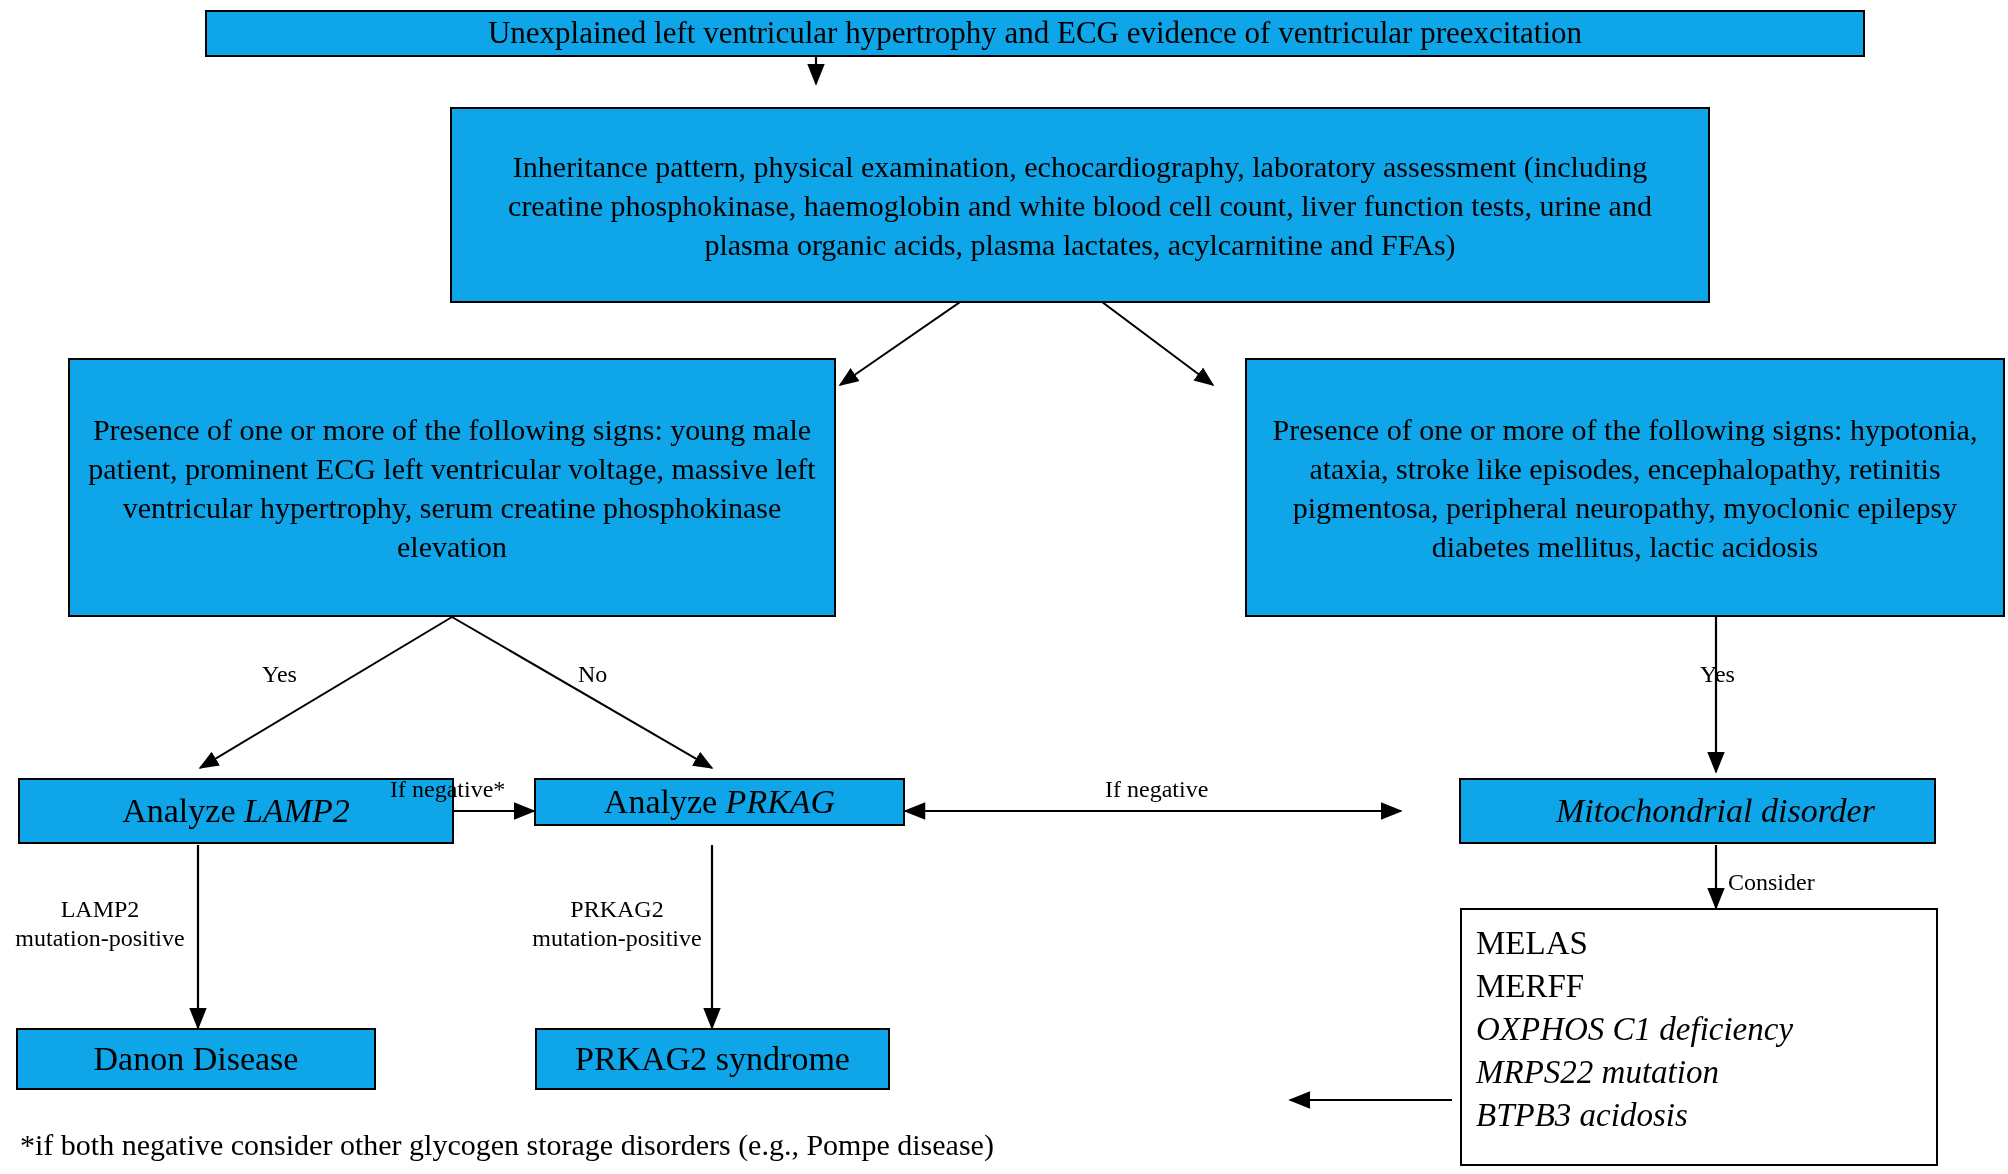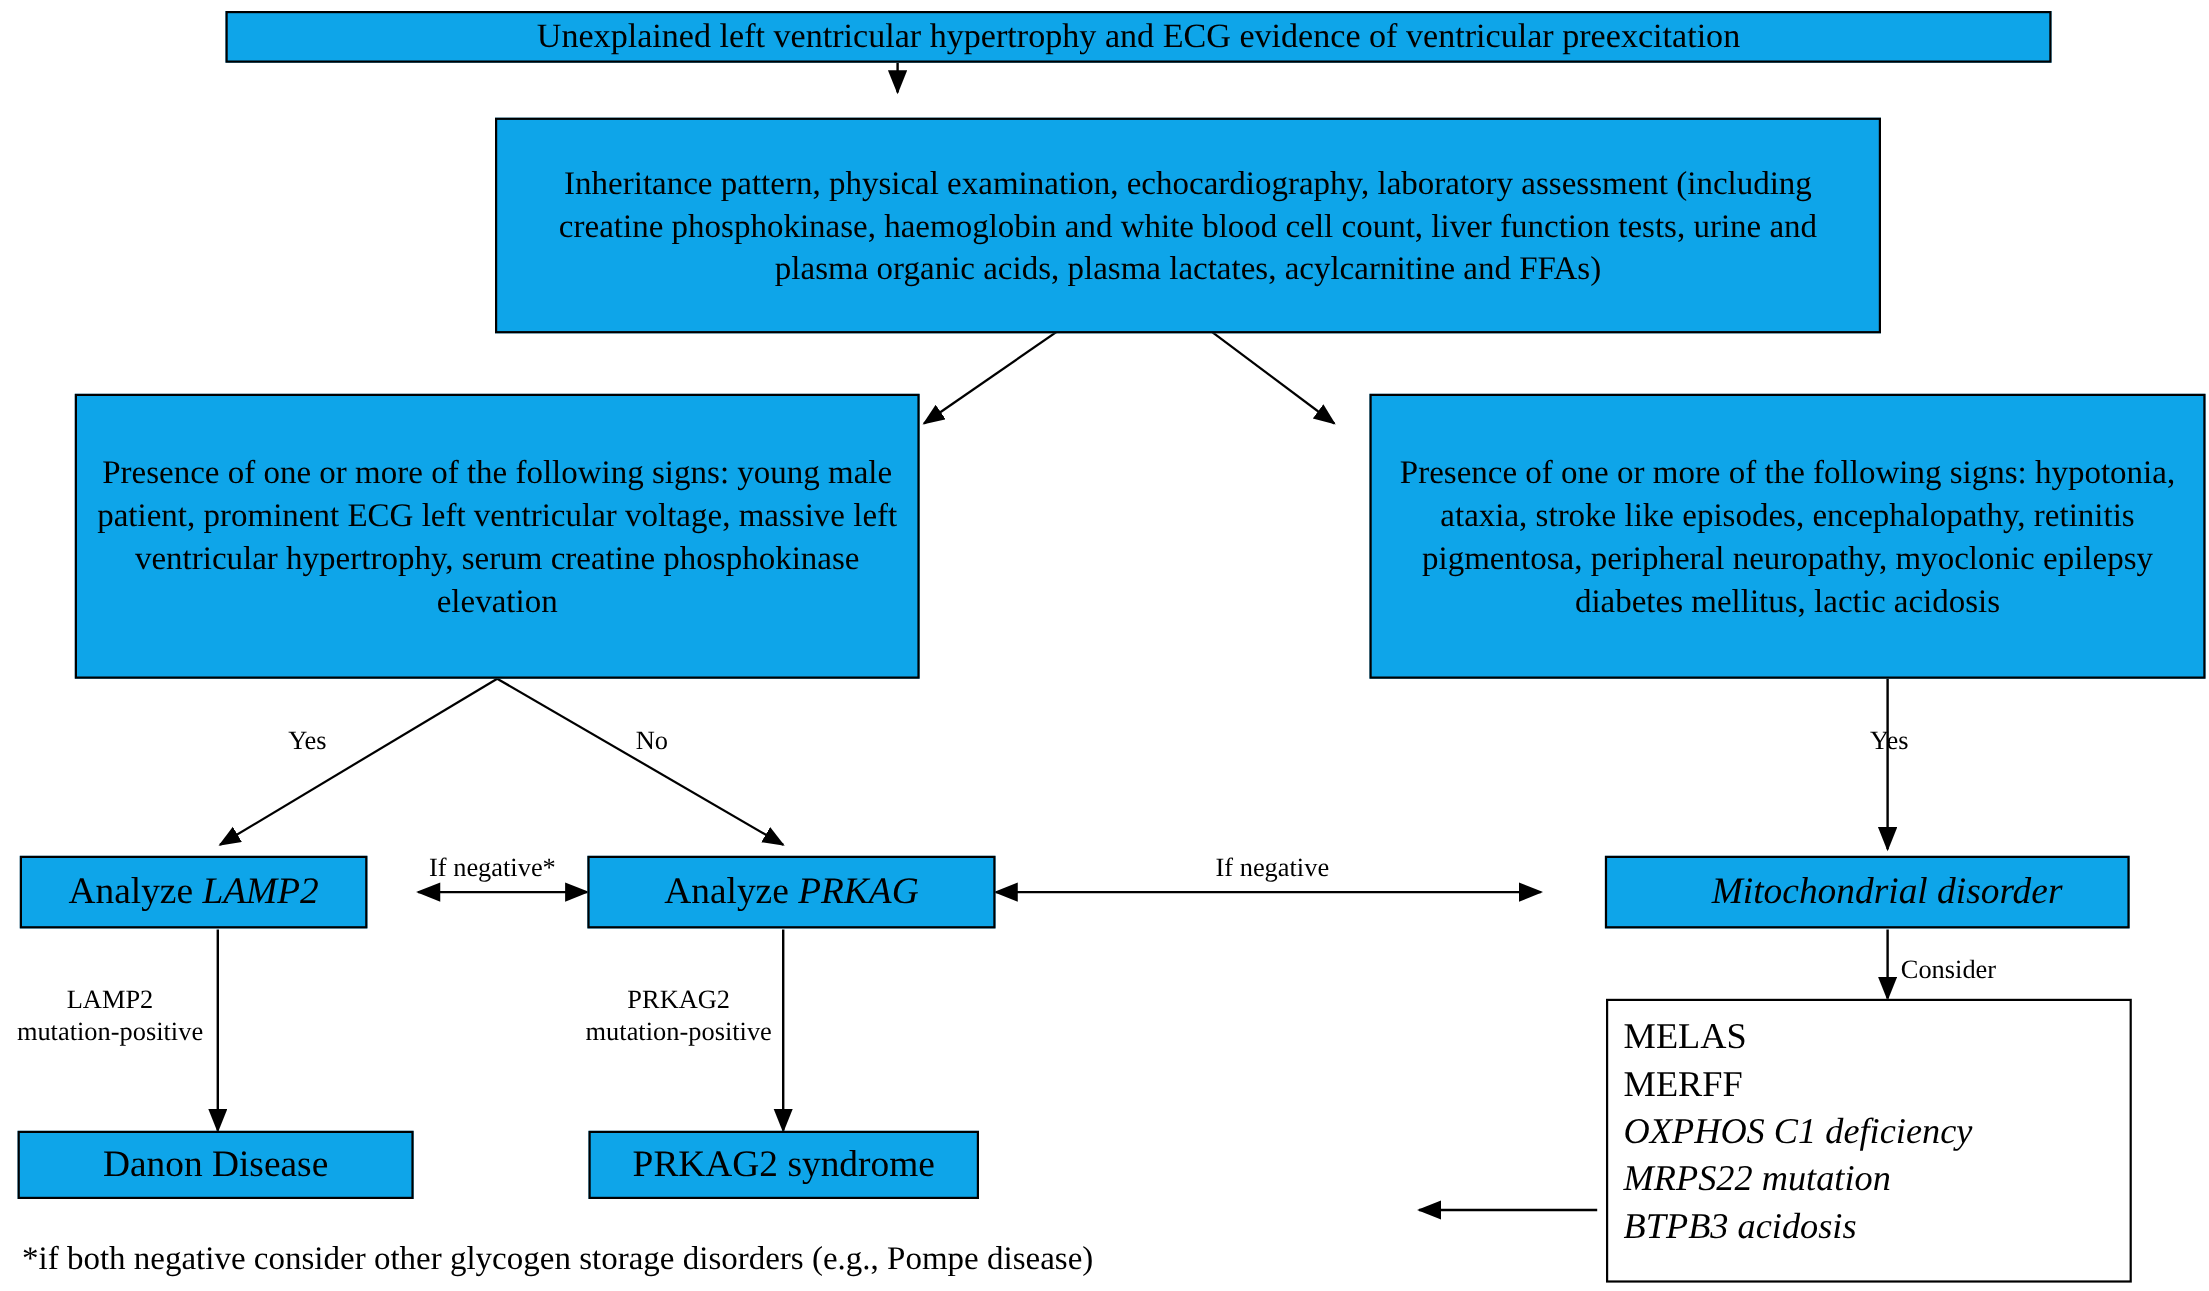--- a/index.html
+++ b/index.html
@@ -101,27 +101,27 @@
   </div>
 
   <div class="box" style="left:68px;top:358px;width:768px;height:259px;font-size:30px;padding:6px 18px;">
     <span class="inner">Presence of one or more of the following signs:  young male patient, prominent ECG left ventricular voltage, massive left ventricular hypertrophy, serum creatine phosphokinase elevation</span>
   </div>
 
   <div class="box" style="left:1245px;top:358px;width:760px;height:259px;font-size:30px;padding:6px 10px;">
     <span class="inner">Presence of one or more of the following signs: hypotonia, ataxia, stroke like episodes, encephalopathy, retinitis pigmentosa, peripheral neuropathy, myoclonic epilepsy diabetes mellitus, lactic acidosis</span>
   </div>
 
-  <div class="box" style="left:18px;top:778px;width:316px;height:66px;font-size:34px;">
+  <div class="box" style="left:18px;top:778px;width:436px;height:66px;font-size:34px;">
     <span class="inner">
       <span>Analyze </span><span class="ital">LAMP2</span>
     </span>
   </div>
 
-  <div class="box" style="left:534px;top:778px;width:371px;height:66px;font-size:34px;">
+  <div class="box" style="left:534px;top:778px;width:371px;height:48px;font-size:34px;">
     <span class="inner">
       <span>Analyze </span><span class="ital">PRKAG</span>
     </span>
   </div>
 
   <div class="box" style="left:1459px;top:778px;width:477px;height:66px;font-size:34px;font-style:italic;padding-left:46px;">
     <span class="inner">Mitochondrial disorder</span>
   </div>
 
   <div class="box" style="left:16px;top:1028px;width:360px;height:62px;font-size:34px;">

